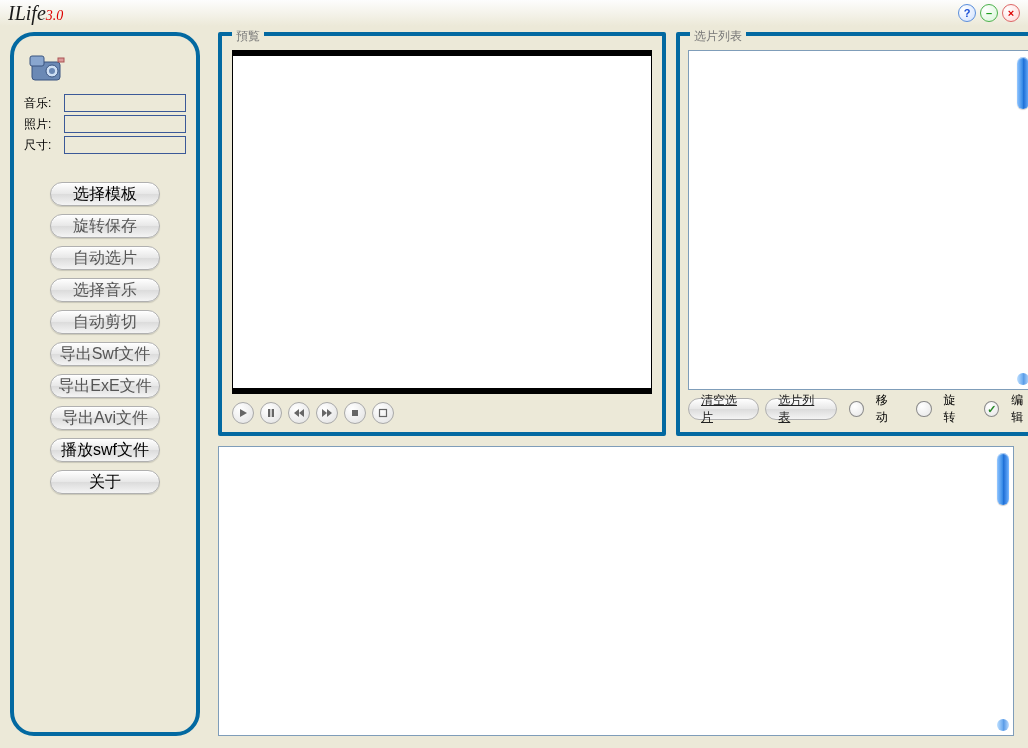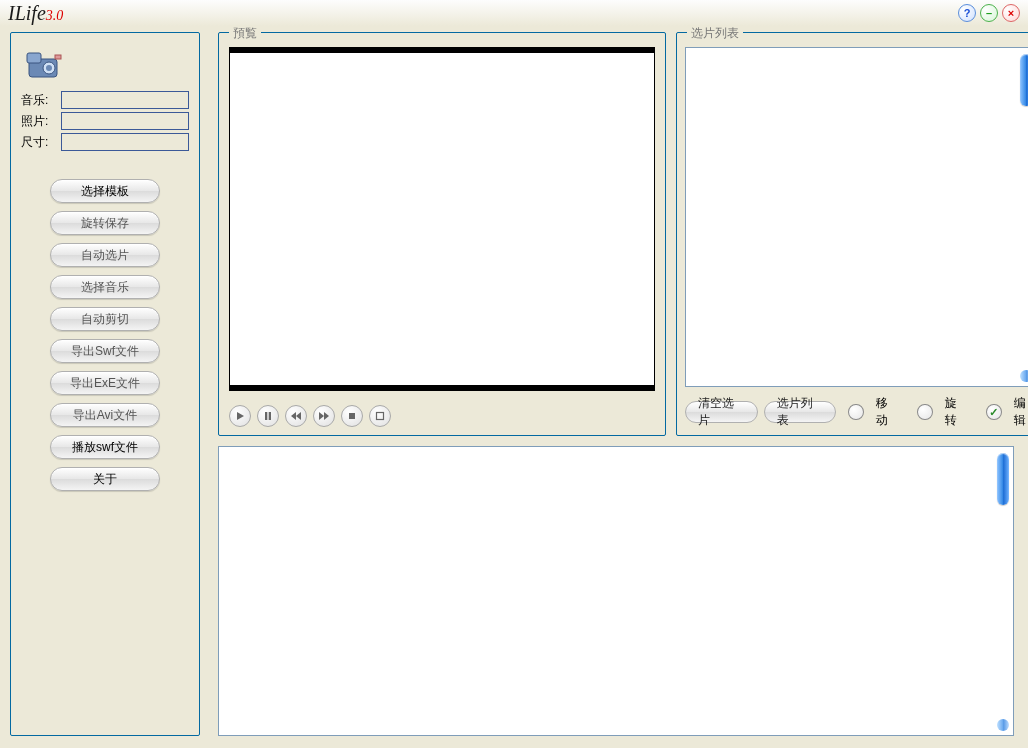--- a/index.html
+++ b/index.html
@@ -40,49 +40,49 @@
   .title-btn.close { color:#d00; border-color:#d66; background:radial-gradient(circle at 30% 30%,#fff,#ffd6d6);}
 
   .workspace {
     position:absolute; left:0; top:26px; right:0; bottom:0;
     padding: 6px;
   }
 
   
   .panel {
     position:absolute;
-    border:1px solid #0369a1;
+    border:4px solid #0369a1;
     background:#ECE9D8;
     border-radius:2px;
   }
   .panel .legend {
     position:absolute;
     top:-8px; left:10px;
     background:#ECE9D8;
     padding:0 4px;
     color:#777;
     font-size:12px;
   }
 
   
-  .sidebar { left:10px; top:6px; width:190px; height:704px; padding:12px 10px; }
+  .sidebar { left:10px; top:6px; width:190px; height:704px; padding:12px 10px;border-radius:24px; }
   .cam-icon { width:40px; height:32px; margin:4px 0 10px 4px; }
   .info-row { display:flex; align-items:center; margin:3px 0; }
   .info-label { width:40px; color:#000; text-align:left;}
   .info-box {
     flex:1; height:18px; border:1px solid #3b5998;
     background:#ECE9D8;
   }
   .btn-stack { margin-top:28px; display:flex; flex-direction:column; align-items:center; gap:8px; }
   .pill-btn {
     width:110px; height:24px;
     border:1px solid #b0b0b0;
     border-radius:12px;
     background:linear-gradient(#ffffff,#e8e8e8 48%,#dcdcdc 52%,#f4f4f4);
-    color:#555; font-size:12px;
+    color:#555; font-size:16px;
     display:flex; align-items:center; justify-content:center;
     cursor:pointer;
     box-shadow:0 1px 1px rgba(0,0,0,.15), inset 0 1px 0 #fff;
   }
   .pill-btn.enabled { color:#000; }
 
   
   .preview { left:218px; top:6px; width:448px; height:404px; }
   .preview-screen {
     position:absolute; left:10px; top:14px; right:10px; height:344px;
@@ -115,20 +115,21 @@
     position:absolute; left:8px; right:8px; bottom:8px; height:30px;
     display:flex; align-items:center; gap:6px;
   }
   .pill-sm {
     height:22px; padding:0 12px;
     border:1px solid #b0b0b0; border-radius:12px;
     background:linear-gradient(#ffffff,#e8e8e8 48%,#dcdcdc 52%,#f4f4f4);
     color:#222; font-size:12px;
     display:flex; align-items:center; justify-content:center;
     cursor:pointer;
+    text-decoration:underline;
   }
   .radio {
     width:16px; height:16px; border-radius:50%;
     border:1px solid #8a8a8a;
     background:radial-gradient(circle at 35% 30%,#fff,#e6e6e6);
     display:inline-flex; align-items:center; justify-content:center;
     cursor:pointer;
   }
   .radio.checked::after {
     content:"✓"; color:#2a8a2a; font-size:11px; font-weight:bold;

